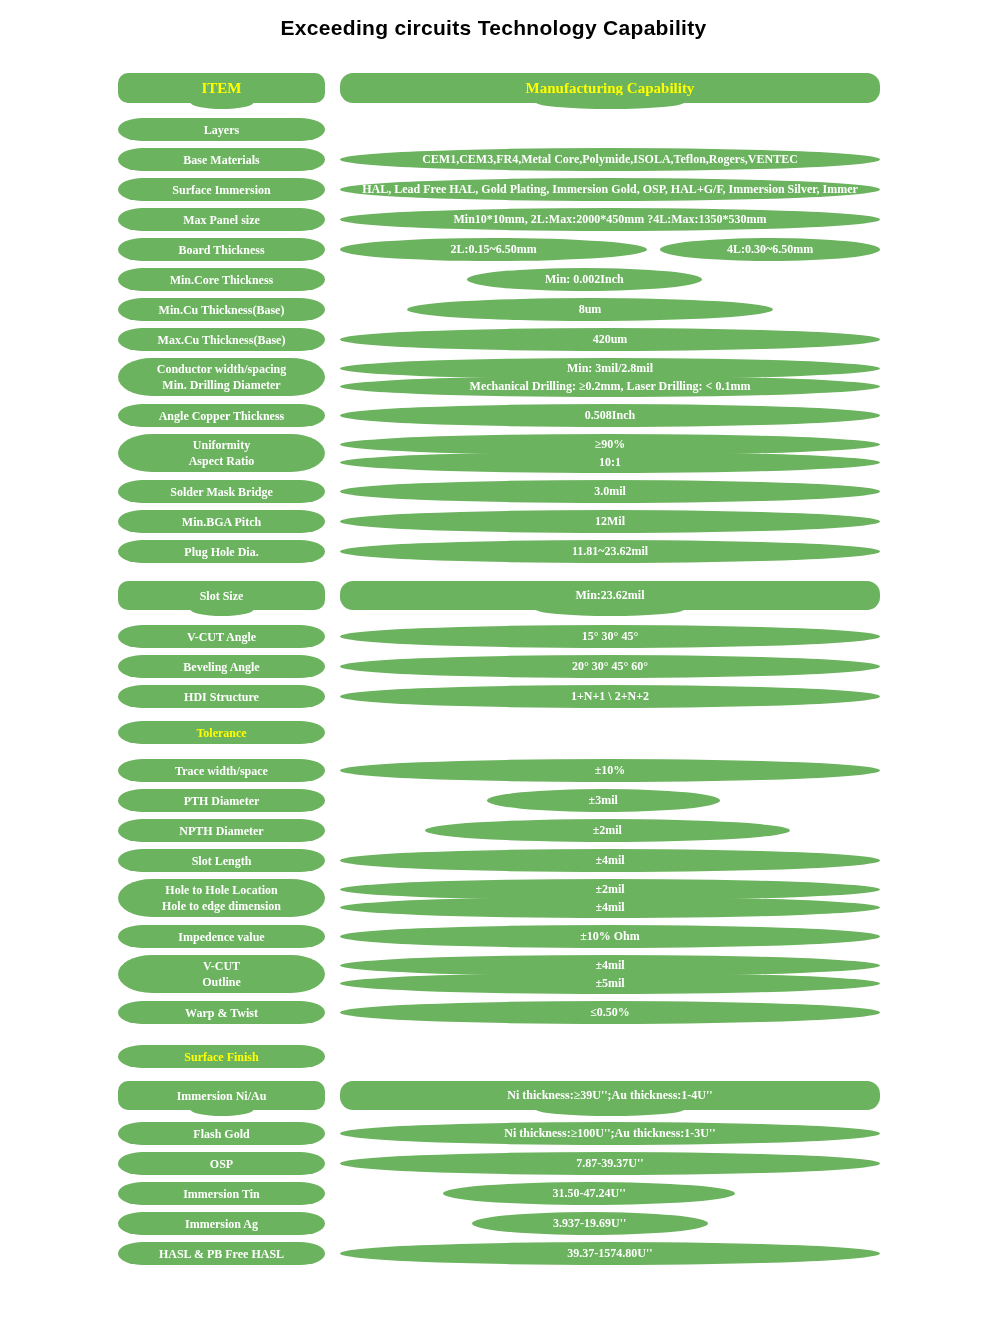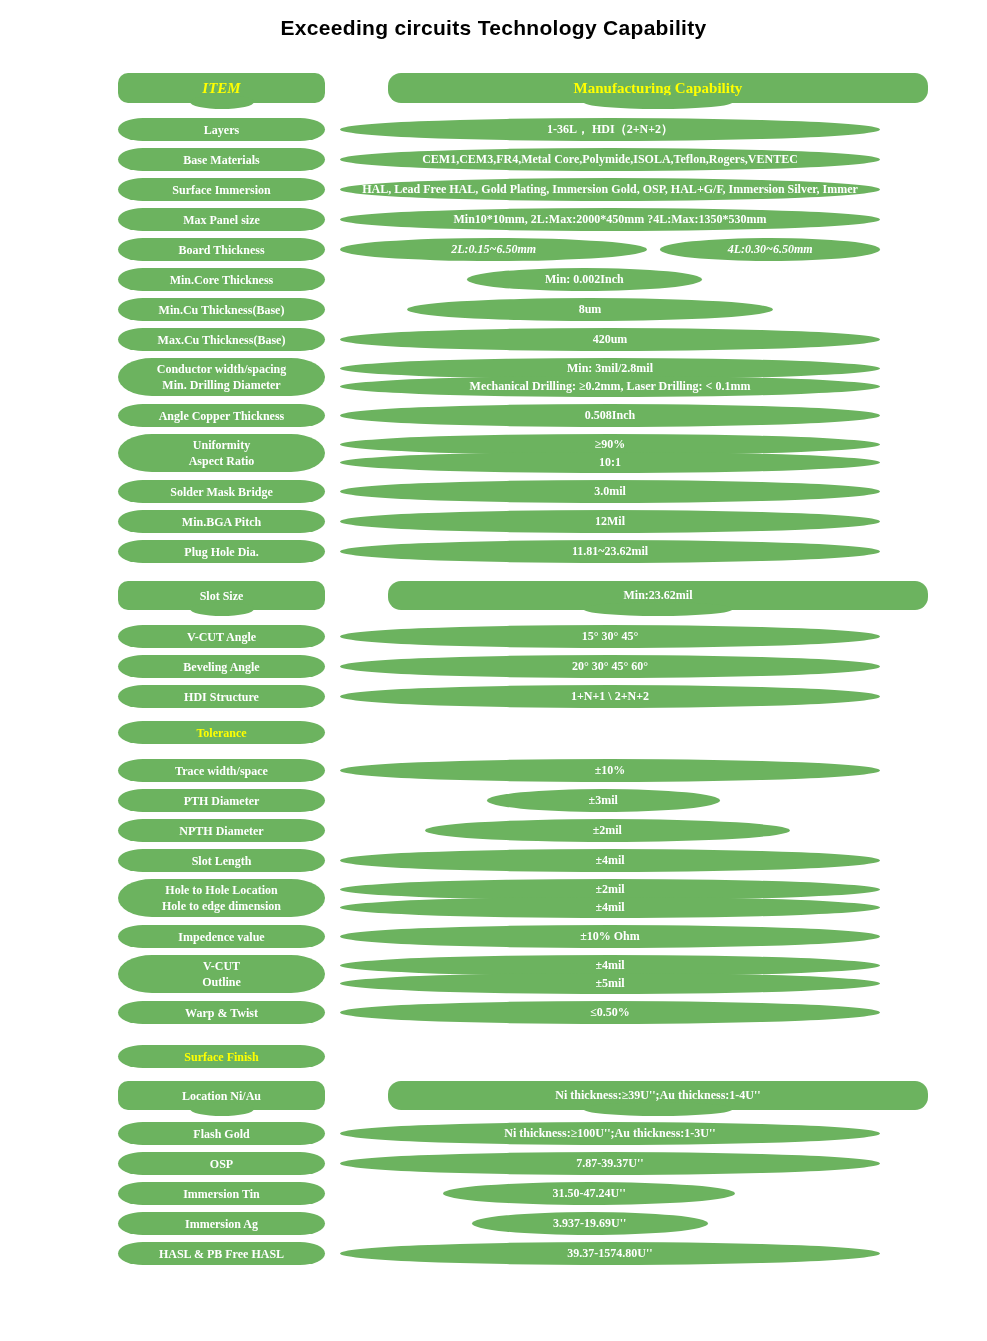--- a/index.html
+++ b/index.html
@@ -30,34 +30,34 @@
   .left-pill.pill-double { min-height: 38px; border-radius: 34px / 19px; }
   .left-pill.notched { min-height: 29px; border-radius: 10px; }
   .left-pill.header  { min-height: 30px; border-radius: 10px; }
   .left-pill.notched::after, .left-pill.header::after {
     content: ""; position: absolute; bottom: -6px; left: 50%;
     transform: translateX(-50%); width: 64px; height: 14px;
     background: var(--green); border-radius: 50%;
   }
   .label-line { line-height: 16px; white-space: nowrap; }
   .left-pill.section .label-line { color: var(--yellow); }
-  .left-pill.header .label-line { color: var(--yellow); font-size: 15px; font-style: italic; }
+  .left-pill.header .label-line { color: var(--yellow); font-size: 15px; }
 
   
   .right-area { flex: 0 0 540px; width: 540px; margin-left: 15px; }
   .values { width: 100%; }
-  .values.split { display: flex; gap: 13px; font-style: italic; }
+  .values.split { display: flex; gap: 13px; }
   .value-pill {
     height: 23px; line-height: 23px; background: var(--green);
     border-radius: 50%; text-align: center; color: #fff;
     font-weight: bold; font-size: 12px; white-space: nowrap;
   }
   .values.stacked .value-pill { height: 21px; line-height: 21px; }
   .values.stacked .value-pill + .value-pill { margin-top: -3px; }
-  .value-pill.notched, .value-pill.header { height: 29px; line-height: 29px; border-radius: 13px; position: relative; margin-left: 48px; }
+  .value-pill.notched, .value-pill.header { height: 29px; line-height: 29px; border-radius: 13px; position: relative; }
   .value-pill.header { height: 30px; line-height: 30px; color: var(--yellow); font-size: 15px; }
   .value-pill.notched::after, .value-pill.header::after {
     content: ""; position: absolute; bottom: -6px; left: 50%;
     transform: translateX(-50%); width: 150px; height: 14px;
     background: var(--green); border-radius: 50%;
   }
 
   
   .v-full { width: 100%; }
   .v-split-left { width: 57.8%; }
@@ -83,25 +83,20 @@
       <div class="value-pill header v-full">
         <span>Manufacturing Capability</span>
       </div>
     </div>
   </div>
   <div id="rows">
       <div class="row">
         <div class="left-pill pill">
           <div class="label-line">Layers</div>
         </div>
-        <div class="right-area">
-          <div class="values">
-            <div class="value-pill v-full">1-36L， HDI（2+N+2）</div>
-          </div>
-        </div>
       </div>
       <div class="row">
         <div class="left-pill pill">
           <div class="label-line">Base Materials</div>
         </div>
         <div class="right-area">
           <div class="values">
             <div class="value-pill v-full">CEM1,CEM3,FR4,Metal Core,Polymide,ISOLA,Teflon,Rogers,VENTEC</div>
           </div>
         </div>
@@ -368,21 +363,21 @@
       <div class="spacer" style="height: 14px;"></div>
       <div class="row">
         <div class="left-pill section">
           <div class="label-line">Surface Finish</div>
         </div>
         <div class="right-area"></div>
       </div>
       <div class="spacer" style="height: 6px;"></div>
       <div class="row">
         <div class="left-pill notched">
-          <div class="label-line">Location Ni/Au</div>
+          <div class="label-line">Immersion Ni/Au</div>
         </div>
         <div class="right-area">
           <div class="values">
             <div class="value-pill v-full notched">Ni thickness:≥39U'';Au thickness:1-4U''</div>
           </div>
         </div>
       </div>
       <div class="spacer" style="height: 5px;"></div>
       <div class="row">
         <div class="left-pill pill">

